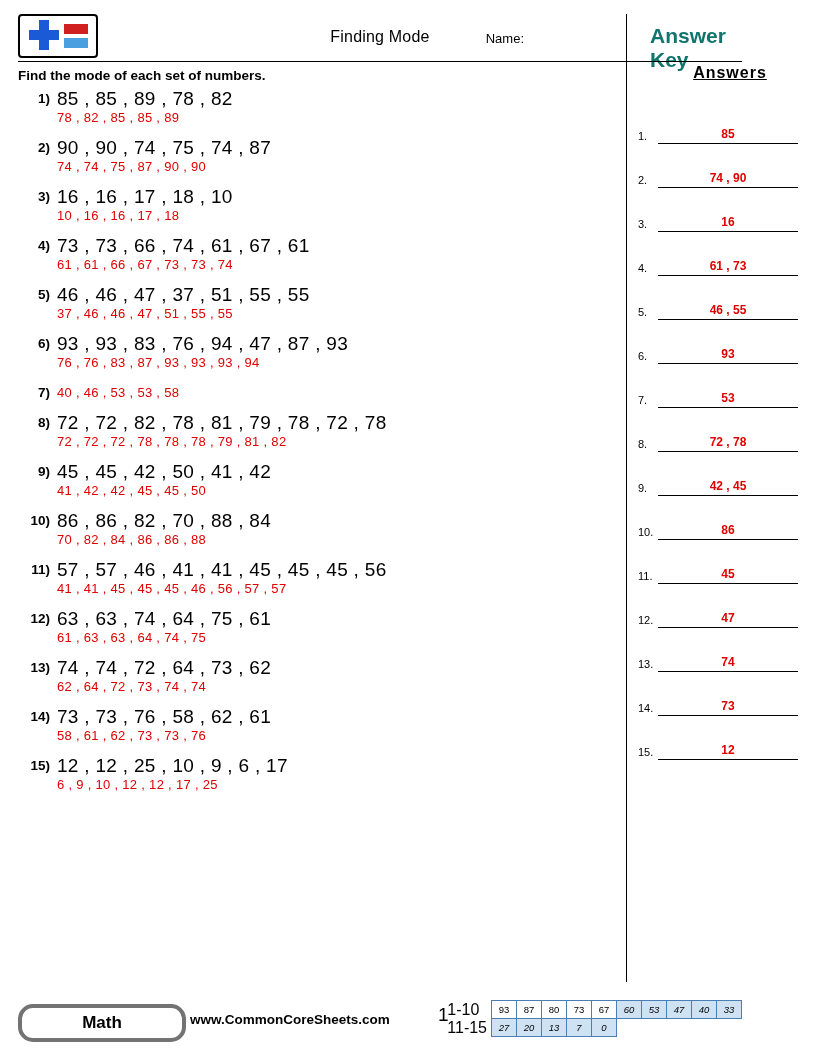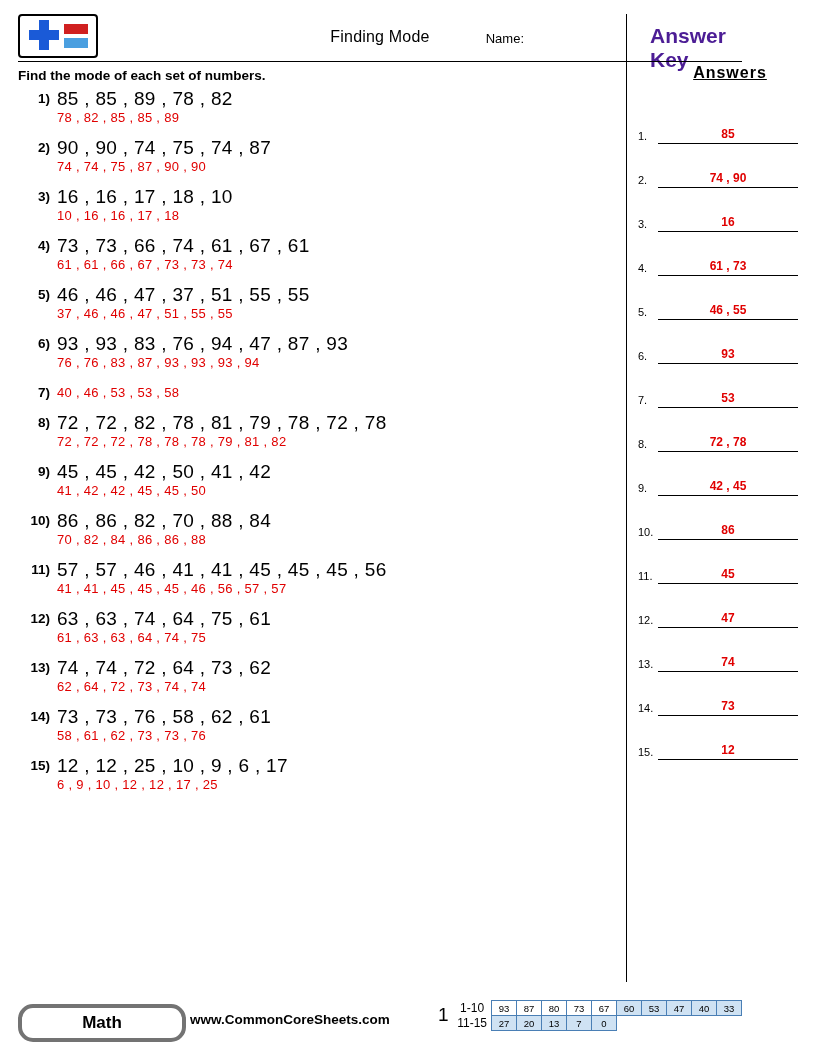--- a/index.html
+++ b/index.html
@@ -85,21 +85,21 @@
     right: 218px;
     top: 17px;
     font-size: 13px;
   }
   .answer-key {
     position: absolute;
     left: 632px;
     top: 10px;
     font-size: 21px;
     font-weight: bold;
-    color: #4c1d95;
+    color: #0f766e;
   }
   .header-rule {
     position: absolute;
     left: 0;
     right: 0;
     top: 47px;
     border-top: 1.5px solid #000;
   }
 
   
@@ -246,26 +246,27 @@
     width: 22px;
     height: 14px;
     text-align: center;
     vertical-align: middle;
     padding: 0 1px;
     color: #000;
   }
   .score-table td.rng {
     border: none;
     width: auto;
-    text-align: center;
+    text-align: left;
     padding-right: 4px;
-    font-size: 12px;
+    font-size: 16px;
   }
   .score-table td.hi {
     background: #cfe2f3;
+    font-style: italic;
   }
 </style>
 </head>
 <body>
 
 <div class="page">
 
   <div class="header">
     <div class="logo">
       <div class="plus-v"></div>

